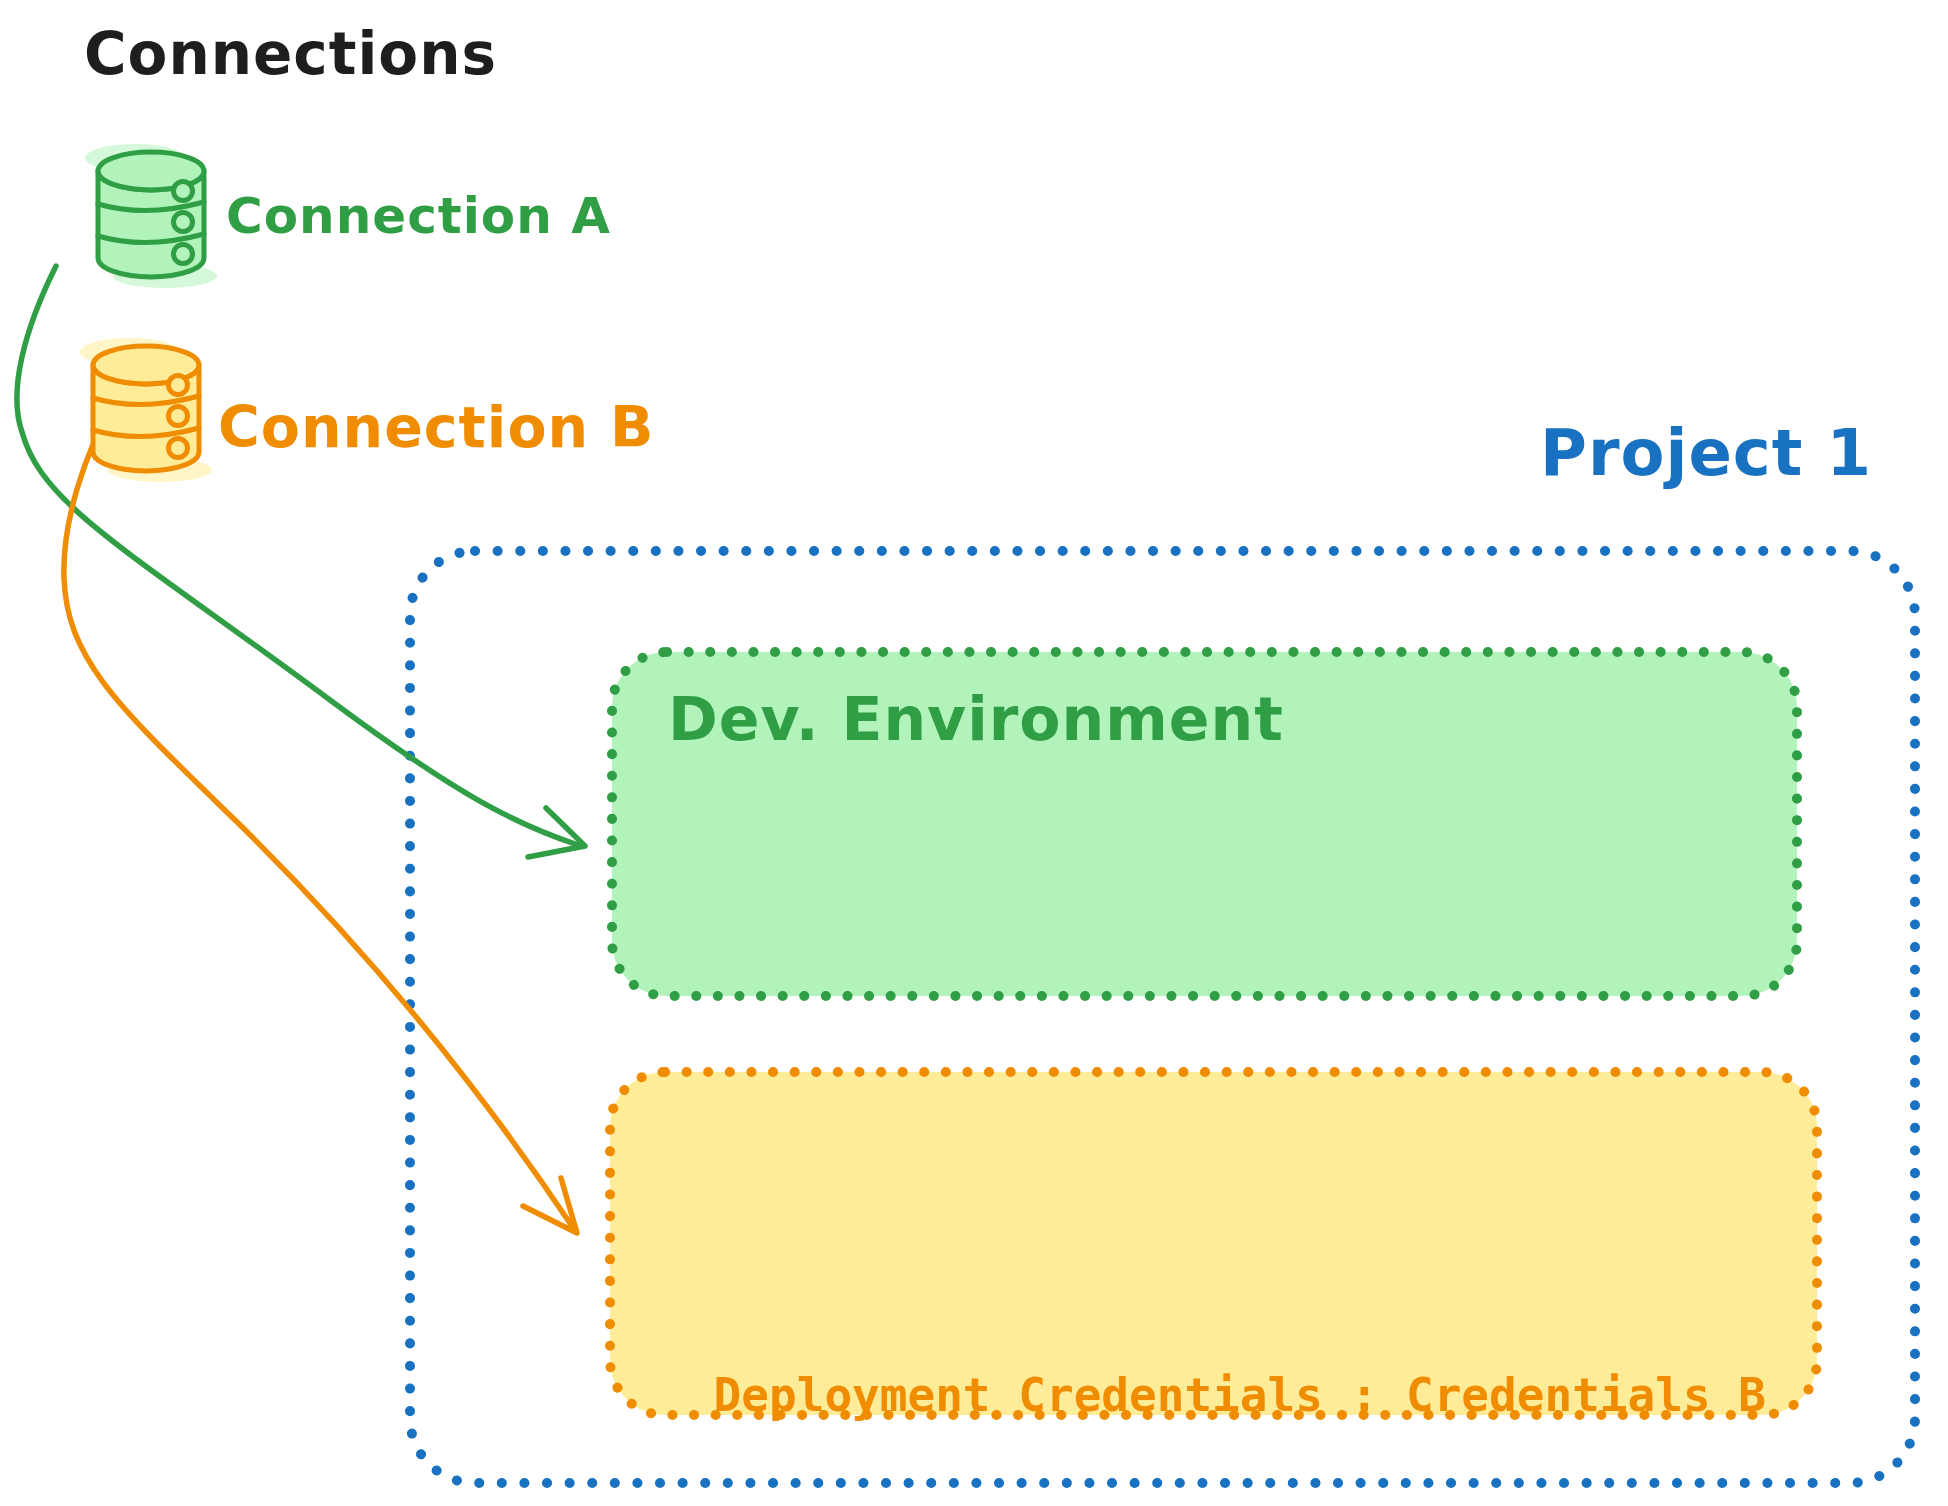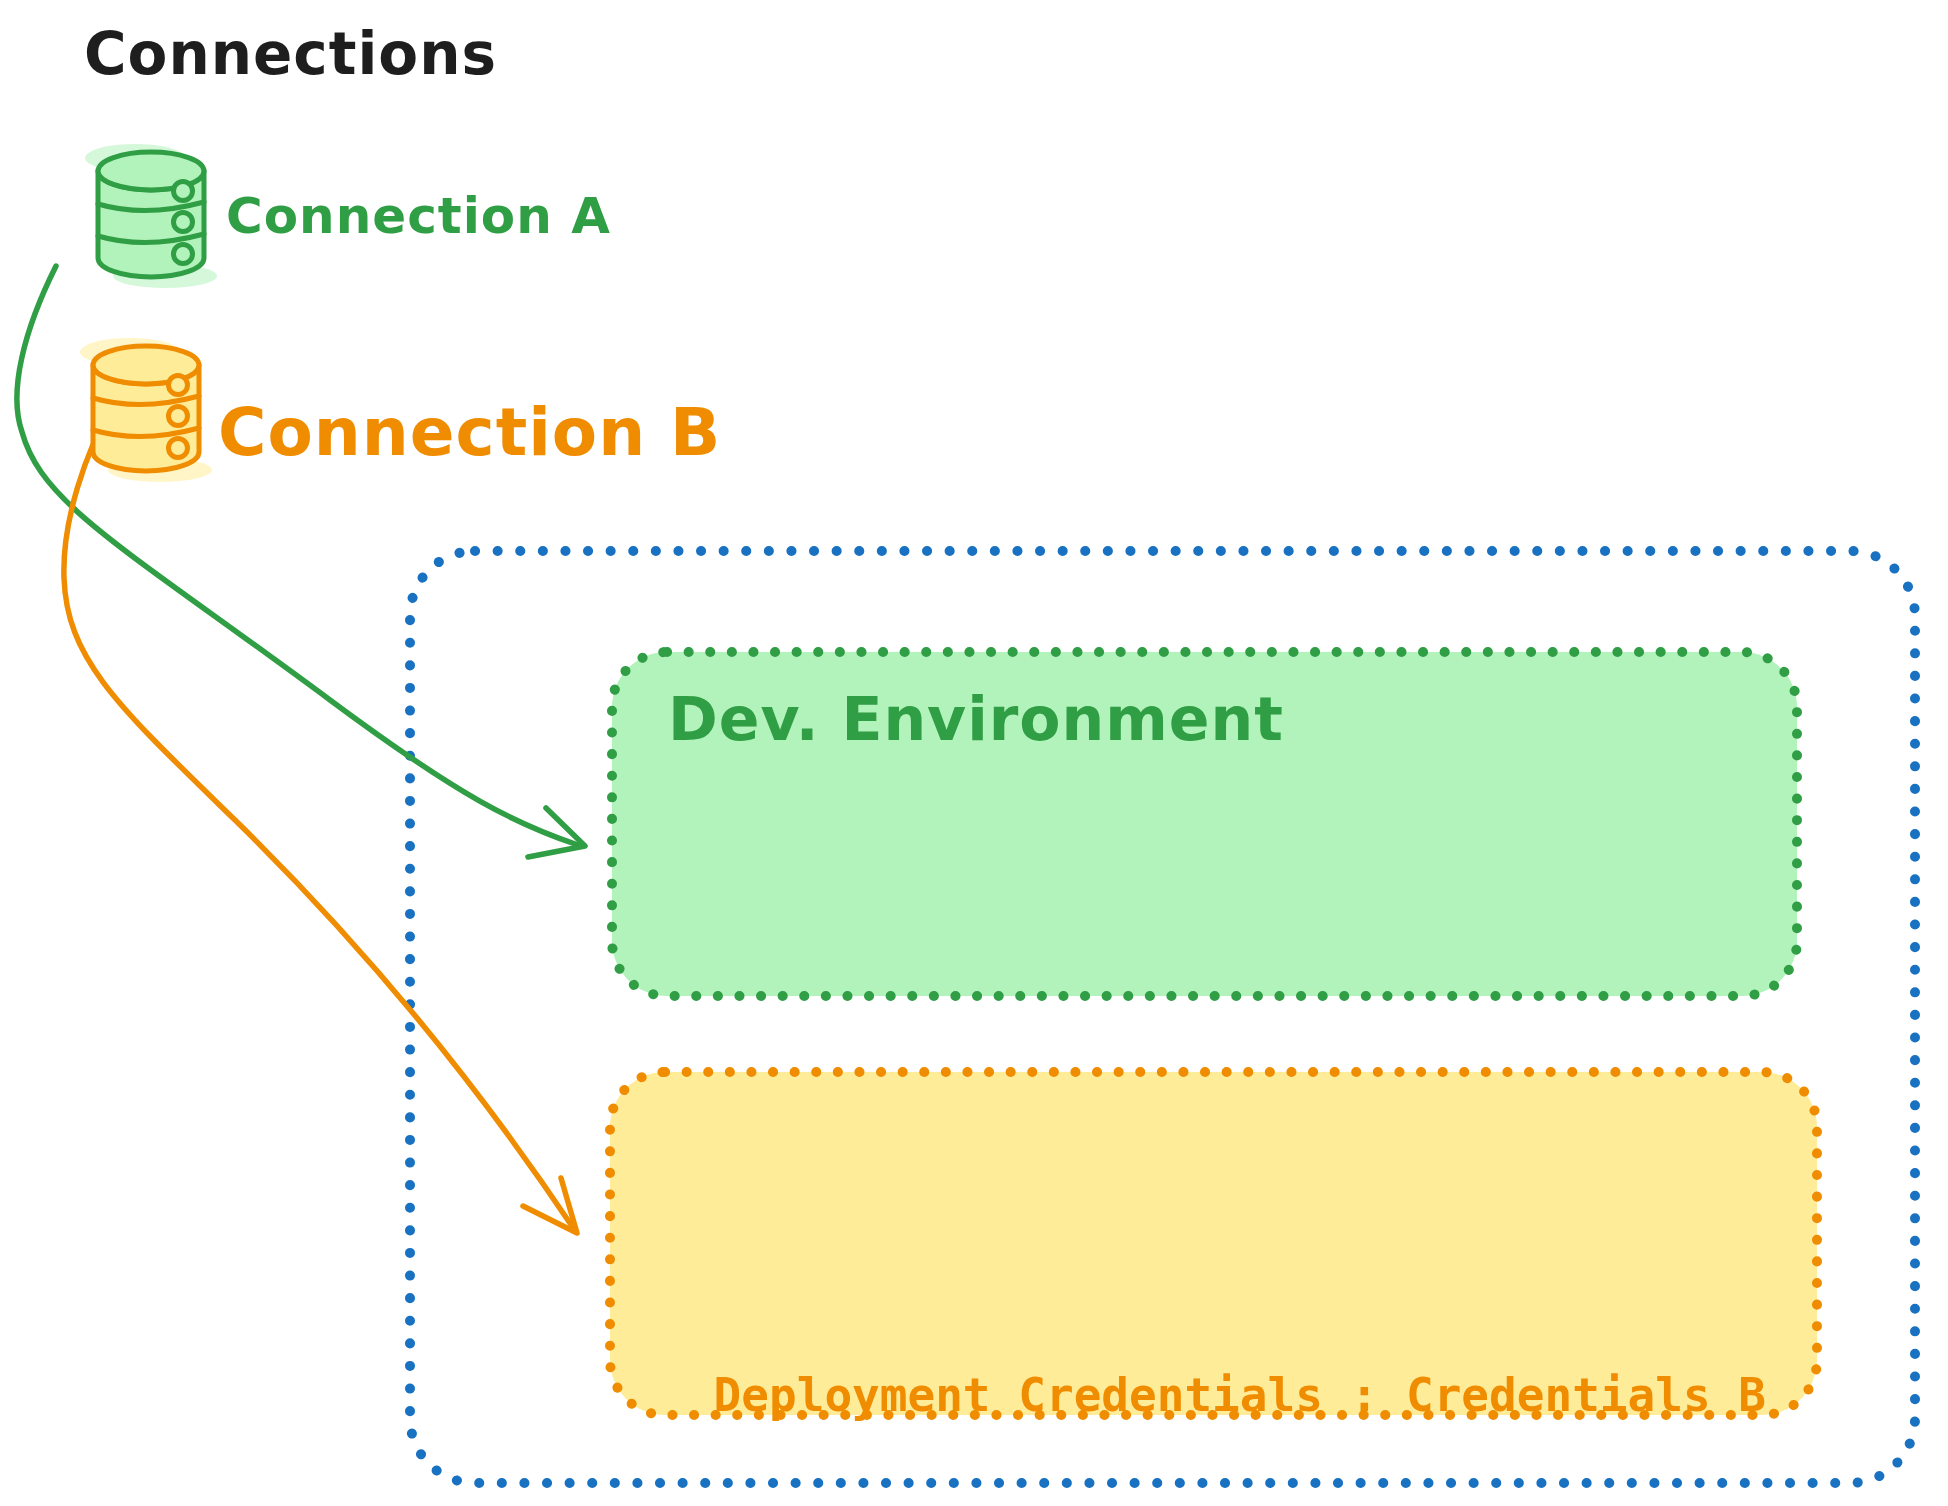--- a/index.html
+++ b/index.html
@@ -34,21 +34,21 @@
     font-family: "DejaVu Sans Mono", monospace;
     letter-spacing: 0px;
   }
   .ink    { color: #1e1e1e; }
   .green  { color: #2f9e44; margin-left: 8px; }
   .orange { color: #f08c00; }
   .blue   { color: #1971c2; }
 
   .title-main   { left: 84px;  top: 24px;   font-size: 58px; }
   .conn-a-label { left: 218px; top: 190px;  font-size: 50px; }
-  .conn-b-label { left: 218px; top: 398px;  font-size: 66px; }
+  .conn-b-label { left: 218px; top: 398px;  font-size: 57px; }
   .project-label{ left: 1540px;top: 420px;  font-size: 64px; }
   .dev-label    { left: 660px; top: 688px;  font-size: 60px; }
   .dev-creds    { right: 176px;top: 910px;  font-size: 39px; }
   .prod-label   { left: 652px; top: 1112px; font-size: 48px; }
   .prod-creds   { right: 182px;top: 1371px; font-size: 46px; }
 </style>
 </head>
 <body>
 
 <div class="canvas">
@@ -95,20 +95,21 @@
       <circle cx="88" cy="104" r="9.5" fill="#ffec99" stroke="#f08c00" stroke-width="5"></circle>
     </g>
   </svg>
 
   <div class="label hand ink title-main">Connections</div>
 
   <div class="label hand green conn-a-label">Connection A</div>
 
   <div class="label hand orange conn-b-label">Connection B</div>
 
+  <div class="label hand blue project-label">Project 1</div>
 
   <div class="label hand green dev-label">Dev. Environment</div>
 
 
 
   <div class="label mono orange prod-creds">Deployment Credentials : Credentials B</div>
 
 </div>
 
 </body></html>

